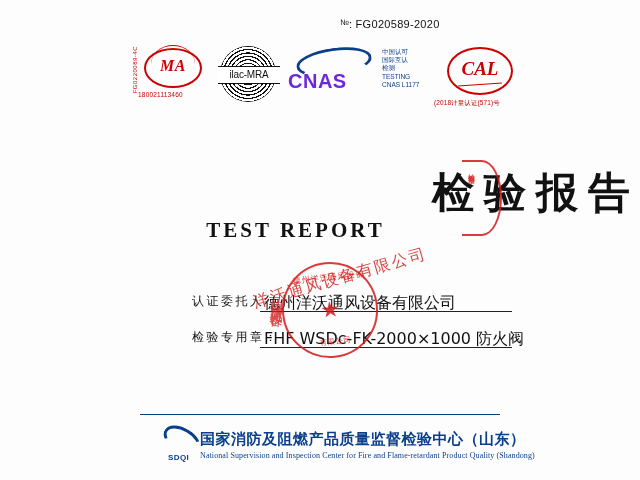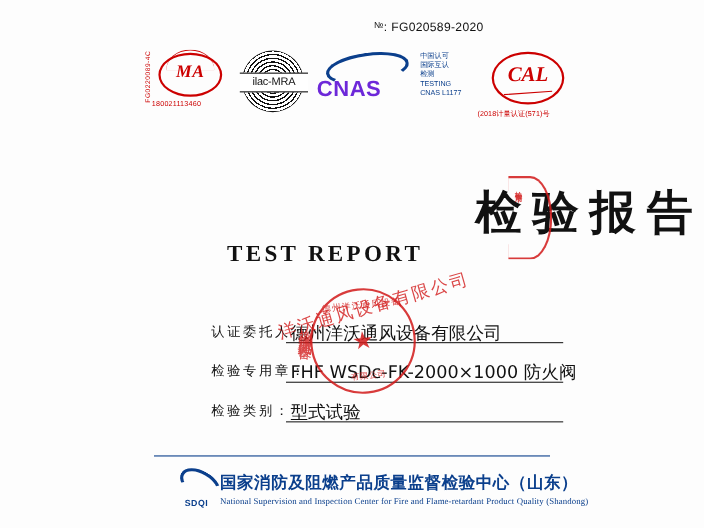--- a/index.html
+++ b/index.html
@@ -484,25 +484,20 @@
     <div class="field-row">
       <span class="field-label">认证委托人：</span>
       <span class="field-value">德州洋沃通风设备有限公司</span>
       <span class="field-rule"></span>
     </div>
     <div class="field-row">
       <span class="field-label">检验专用章：</span>
       <span class="field-value">FHF WSDc-FK-2000×1000 防火阀</span>
       <span class="field-rule"></span>
     </div>
-    <div class="field-row">
-      <span class="field-label">检验类别：</span>
-      <span class="field-value">型式试验</span>
-      <span class="field-rule"></span>
-    </div>
   </div>
 
   <div class="stamp-diag">洋沃通风设备有限公司</div>
   <div class="stamp-vert">德州洋沃通风设备</div>
   <div class="stamp-round">
     <div class="stamp-arc-text">德州洋沃通风设备</div>
     <div class="star">★</div>
     <div class="stamp-bottom-text">有限公司</div>
   </div>
   <div class="stamp-edge"></div>

